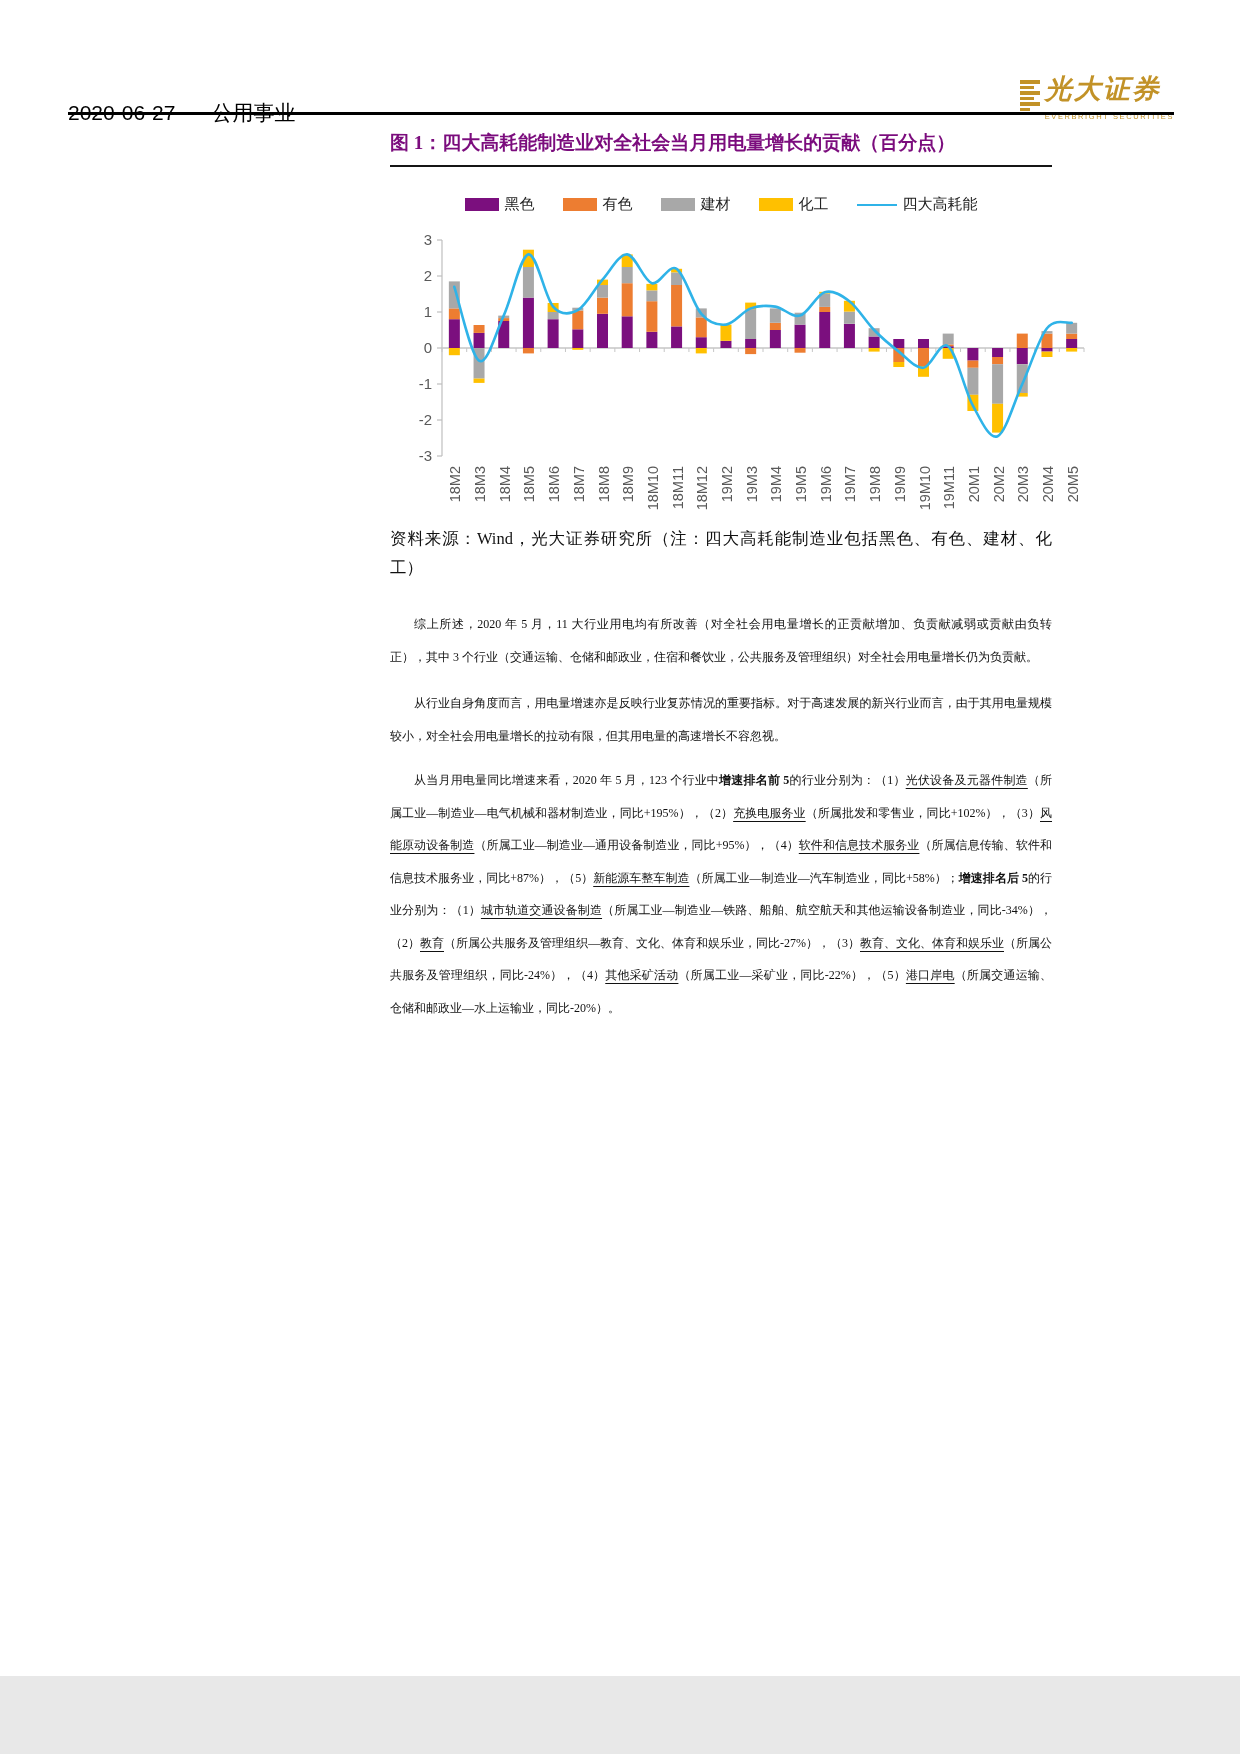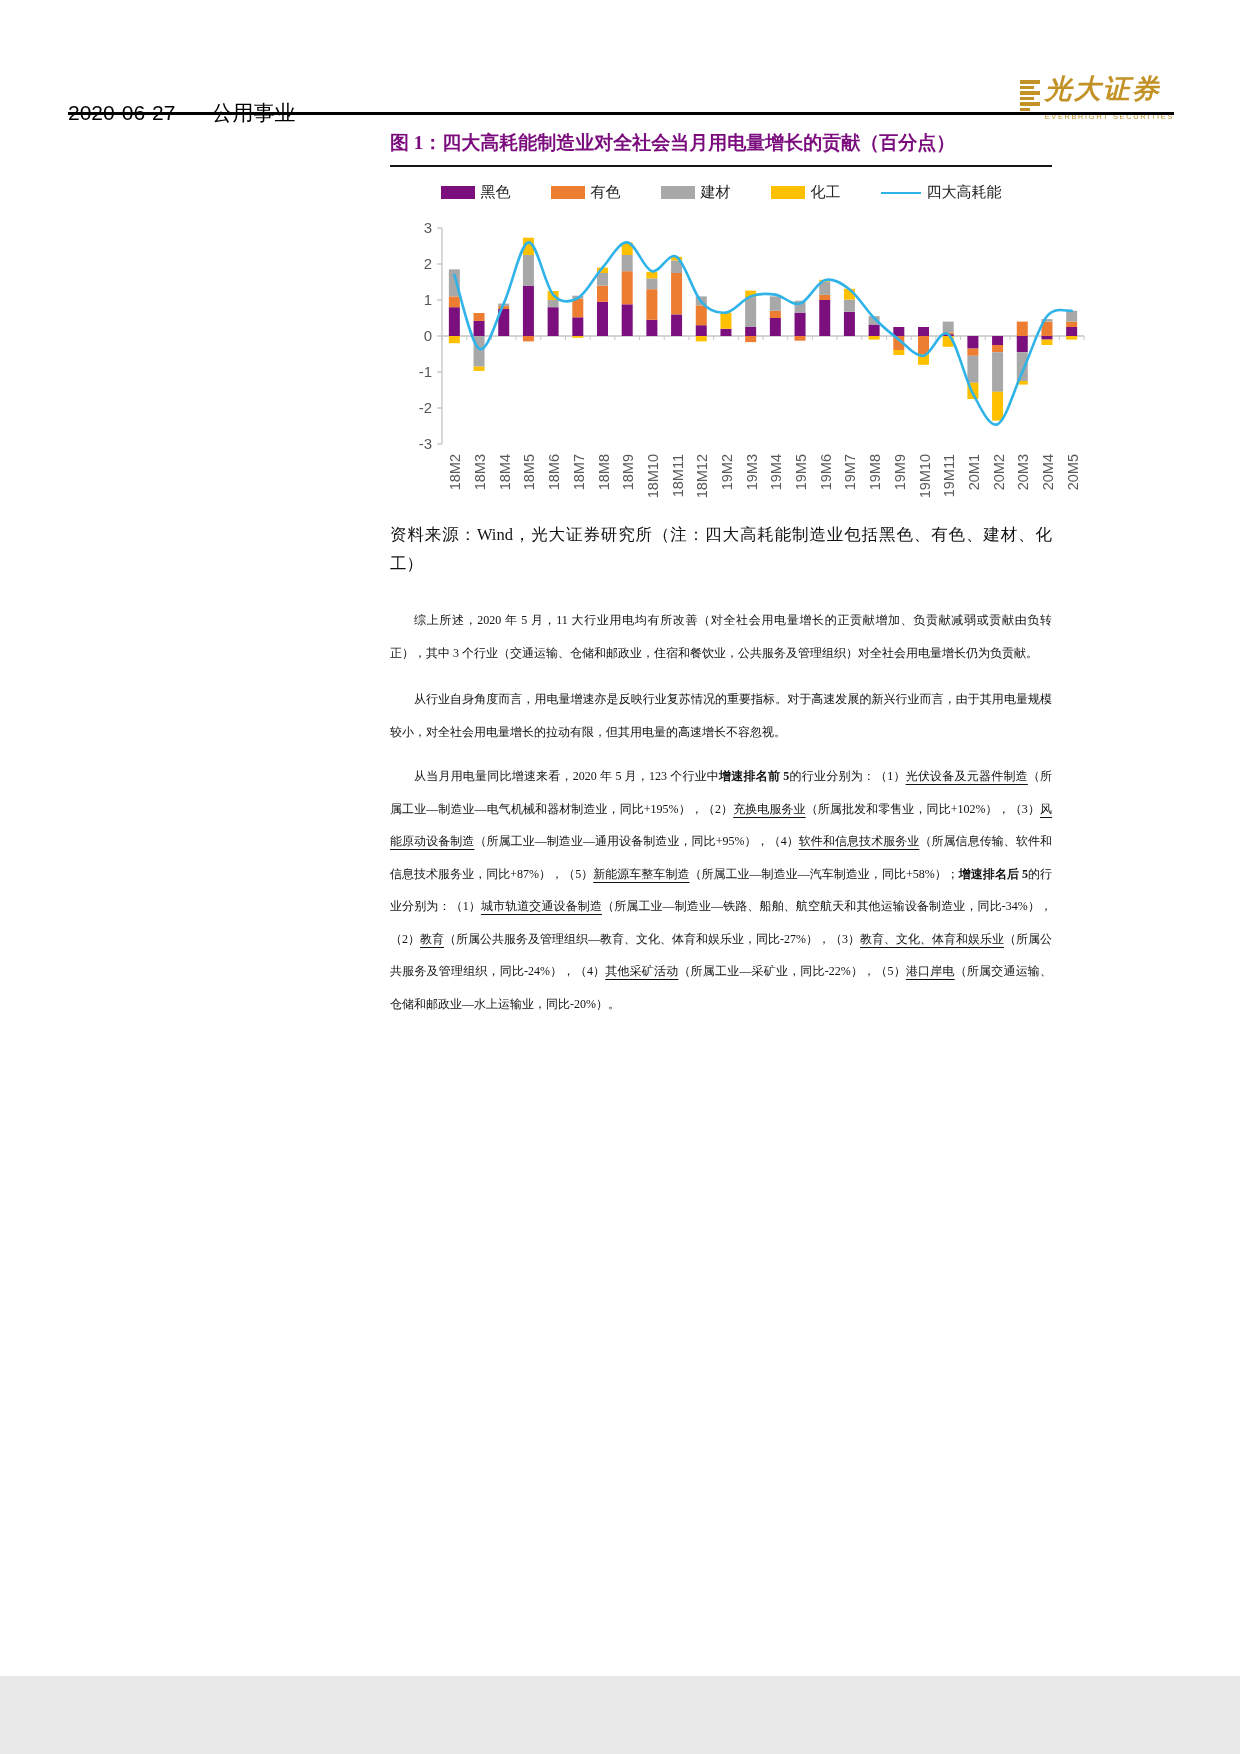--- a/index.html
+++ b/index.html
@@ -10,26 +10,26 @@
   .hdr-left{font-family:"Liberation Sans",sans-serif;font-size:21px;color:#000;}
   .hdr-left .cat{margin-left:36px;}
   .hdr-rule{position:absolute;left:68px;right:66px;top:112px;height:2.5px;background:#000;}
   .logo{display:flex;align-items:center;gap:2px;margin-bottom:6px;}
   .logo-txt{display:flex;flex-direction:column;line-height:1;}
   .logo-cn{font-size:27px;font-weight:bold;font-style:italic;color:#C29227;letter-spacing:2px;}
   .logo-en{font-size:7.5px;color:#C29227;letter-spacing:1.6px;margin-top:10px;font-family:"Liberation Sans",sans-serif;}
   
   .content{position:absolute;left:390px;top:130px;width:662px;}
   .fig-title{color:#7B0C7D;font-weight:bold;font-size:19px;padding-bottom:9px;border-bottom:2px solid #151515;}
-  .legend{display:flex;justify-content:center;gap:40px;margin-top:16px;font-size:15px;color:#222;align-items:center;white-space:nowrap;}
+  .legend{display:flex;justify-content:center;gap:28px;margin-top:28px;font-size:15px;color:#222;align-items:center;white-space:nowrap;}
   .lg-item{display:inline-flex;align-items:center;}
   .lg-item .sw{display:inline-block;width:34px;height:13px;margin-right:6px;}
   .lg-item .ln{display:inline-block;width:40px;height:0;border-top:2.6px solid;margin-right:6px;}
   .chart-wrap{margin-top:10px;margin-left:2px;}
-  .src{font-size:16.5px;line-height:29px;margin-top:8px;text-align:justify;}
+  .src{font-size:16.5px;line-height:29px;margin-top:0;text-align:justify;}
   .para{font-size:12px;line-height:32.5px;text-align:justify;text-indent:2em;margin:12px 0 0 0;}
   .para .b{font-weight:bold;}
   .para .u{text-decoration:underline;text-underline-offset:4px;}
   .h22{color:#97189B;font-size:25px;font-weight:bold;margin-top:26px;letter-spacing:.5px;}
   
   .footer-rule{position:absolute;left:68px;right:66px;top:1700px;height:1.5px;background:#000;}
   .footer{position:absolute;left:68px;right:66px;top:1711px;font-size:17px;display:grid;grid-template-columns:1fr auto 1fr;}
   .footer .fc{text-align:center;}
   .footer .fr{text-align:center;}
   svg text{font-family:"Liberation Sans",sans-serif;}

